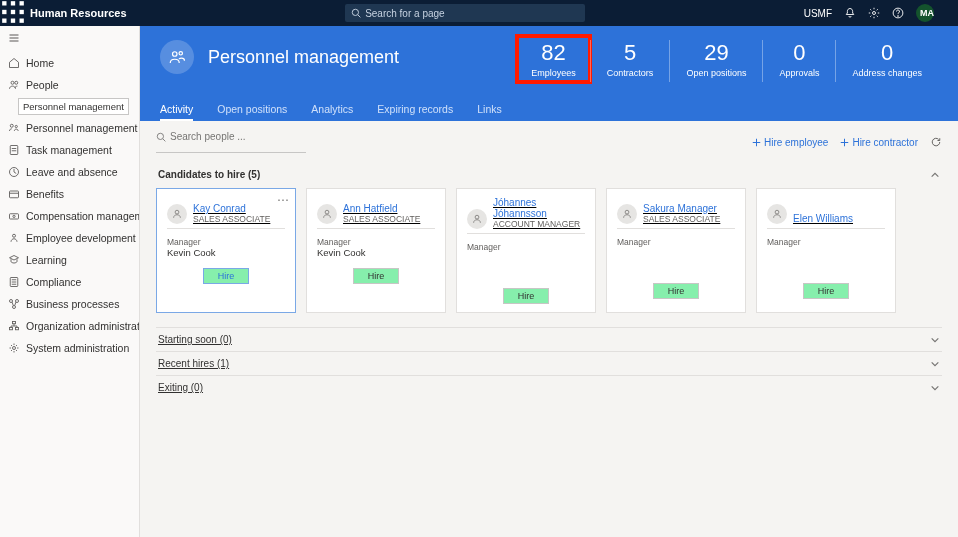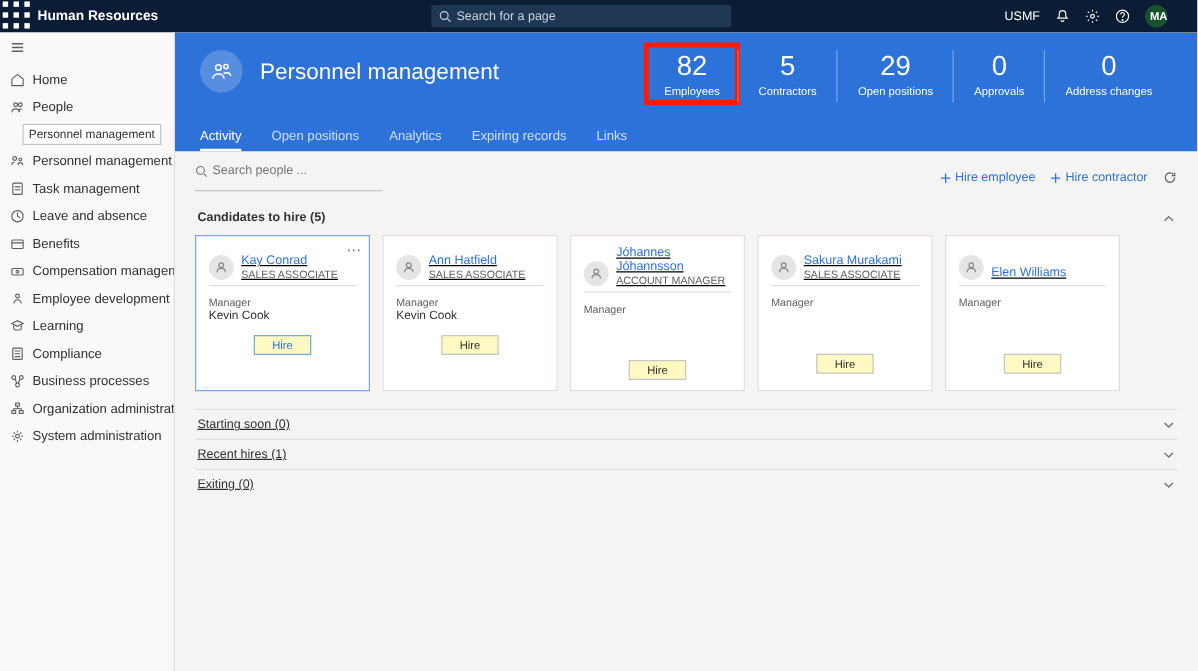--- a/index.html
+++ b/index.html
@@ -60,21 +60,21 @@
   .card.active { border: 1px solid #7aa8e6; }
   .card .more { position: absolute; right: 6px; top: 4px; color: #767573; font-size: 12px; cursor: pointer; }
   .card-top { display: flex; gap: 6px; align-items: flex-end; border-bottom: 1px solid #e1dfdd; padding-bottom: 4px; min-height: 32px; text-decoration: underline; }
   .pavatar { width: 20px; height: 20px; border-radius: 50%; background: #e6e5e3; display: flex; align-items: center; justify-content: center; color: #8a8886; flex-shrink: 0; }
   .pavatar svg { width: 12px; height: 12px; }
   .cand-name { color: #2d72d9; font-weight: 400; font-size: 10px; }
   .cand-role { font-size: 8.5px; color: #605e5c; }
   .mgr-block { margin-top: 8px; }
   .mgr-label { font-size: 8.5px; color: #605e5c; }
   .mgr-name { font-size: 9.5px; color: #323130; }
-  .hire-btn { display: block; margin: 10px auto 0 auto; border: 1px solid #c7c6c5; background: #fef9c3; font-size: 9px; padding: 2px 14px; cursor: pointer; color: #323130; }
+  .hire-btn { display: block; margin: 10px auto 0 auto; border: 1px solid #c7c6c5; background: #86efac; font-size: 9px; padding: 2px 14px; cursor: pointer; color: #323130; }
   .card.active .hire-btn { border-color: #7aa8e6; color: #2d72d9; }
   .spacer-h { height: 26px; }
 </style>
 </head>
 <body>
 
 <div class="topbar">
   <div class="waffle">
     <svg viewBox="0 0 12 12" fill="currentColor">
         <rect x="1" y="1" width="2" height="2"></rect>
@@ -374,21 +374,21 @@
           <div class="card">
 
     <div class="card-top">
       <div class="pavatar">
                 <svg viewBox="0 0 16 16" fill="none" stroke="currentColor" stroke-width="1.3">
                   <circle cx="8" cy="5.5" r="2.5"></circle>
                   <path d="M3.5 13c0-2.5 2-4 4.5-4s4.5 1.5 4.5 4"></path>
                 </svg>
               </div>
       <div>
-        <div class="cand-name">Sakura Murakami</div>
+        <div class="cand-name">Sakura Manager</div>
         <div class="cand-role">SALES ASSOCIATE</div>
       </div>
     </div>
     <div class="mgr-block">
               <div class="mgr-label">Manager</div>
               <div class="spacer-h"></div>
             </div>
     <button class="hire-btn">Hire</button>
   </div>
           <div class="card">

